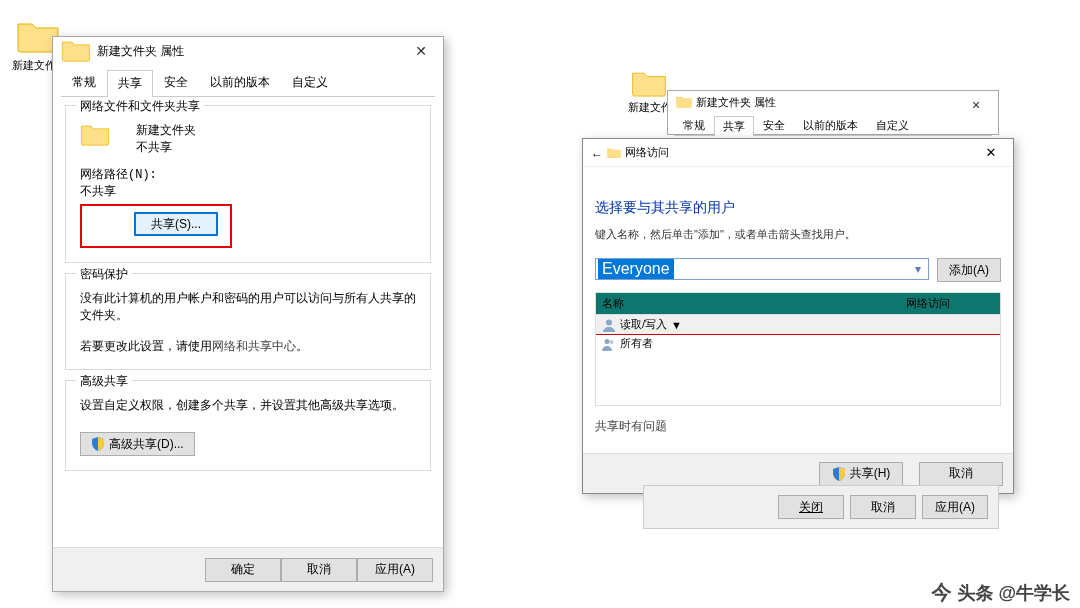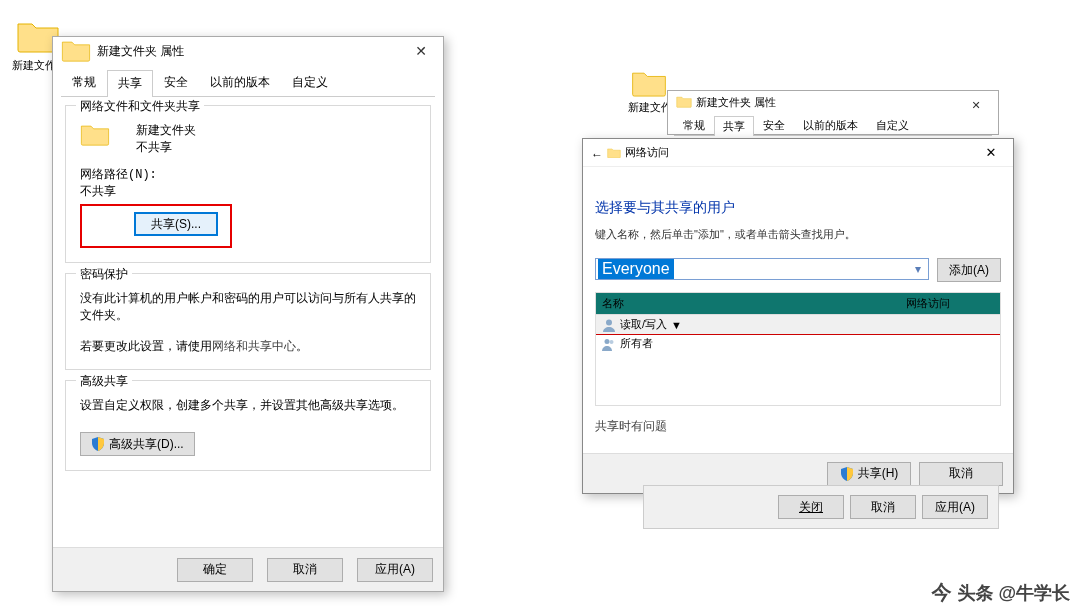--- a/index.html
+++ b/index.html
@@ -27,21 +27,21 @@
 .row-flex { display: flex; align-items: flex-start; gap: 26px; }
 .h-red { border: 2px solid #e60000; padding: 6px 12px 10px 4px; display:inline-block; margin-top:4px; }
 .btn {
   display: inline-flex; align-items: center; justify-content: center;
   min-width: 84px; height: 24px; border: 1px solid #adadad; background: #e1e1e1;
   font-size: 12px; padding: 0 10px;
 }
 .btn-focus { border: 2px solid #0078d7; background: #e5f1fb; margin-left: 48px; }
 .shield { width: 14px; height: 14px; margin-right: 4px; display: inline-block; }
 a.link { color: #404040; cursor: pointer; }
-.dlg-footer { position: absolute; bottom: 0; left: 0; right: 0; height: 44px; border-top: 1px solid #ddd; display: flex; justify-content: flex-end; align-items: center; gap: 14px; padding-right: 10px; background:#f0f0f0;}
+.dlg-footer { position: absolute; bottom: 0; left: 0; right: 0; height: 44px; border-top: 1px solid #ddd; display: flex; justify-content: flex-end; align-items: center; gap: 0; padding-right: 10px; background:#f0f0f0;}
 .dlg-footer .btn { min-width: 76px; height: 24px; }
 
 
 .dlg2 {
   position: absolute; left: 667px; top: 90px; width: 332px; height: 45px;
   background: #fff; border: 1px solid #aaa;
 }
 .dlg2 .titlebar { height: 22px; }
 .dlg2 .tabs { margin: 2px 6px 0 6px; }
 .dlg2 .tab { font-size: 11px; padding: 2px 8px; }
@@ -66,21 +66,21 @@
 .table-head div { padding: 3px 6px; font-size: 11px; }
 .col-name { flex: 1; }
 .col-perm { width: 100px; }
 .ulist { border: 1px solid #ddd; height: 92px; overflow:hidden; }
 .urow { display: flex; align-items: center; padding: 2px 6px; font-size: 11px; }
 .urow .uicon { width: 14px; height: 14px; margin-right: 4px; display:inline-block; }
 .urow .uname { flex: 1; }
 .urow .uperm { width: 100px; display:flex; align-items:center; gap:4px; }
 .urow.hl { background: #f0f0f0; border: 1px solid #c00; margin: -1px; }
 .dlg3-footer { position:absolute; bottom:0; left:0; right:0; height:40px; background:#f0f0f0; border-top:1px solid #ddd;
-  display:flex; justify-content:flex-end; align-items:center; gap:8px; padding-right:10px; }
+  display:flex; justify-content:flex-end; align-items:center; gap:16px; padding-right:10px; }
 
 
 .dlg4 {
   position: absolute; left: 643px; top: 485px; width: 356px; height: 44px;
   background: #f0f0f0; border: 1px solid #ccc; display:flex; justify-content:flex-end; align-items:center; gap:6px; padding-right:10px;
 }
 .watermark { position: absolute; right: 10px; bottom: 2px; color:#444; font-size: 18px; font-weight: 900; display:flex; align-items:center; gap:6px; font-family: sans-serif;}
 .watermark .logo { font-size: 20px; }
 </style>
 </head>

